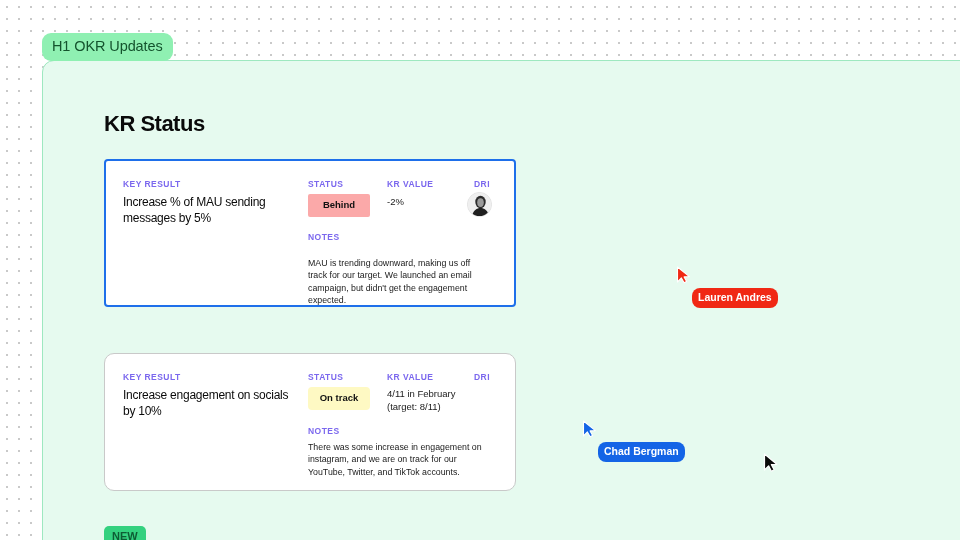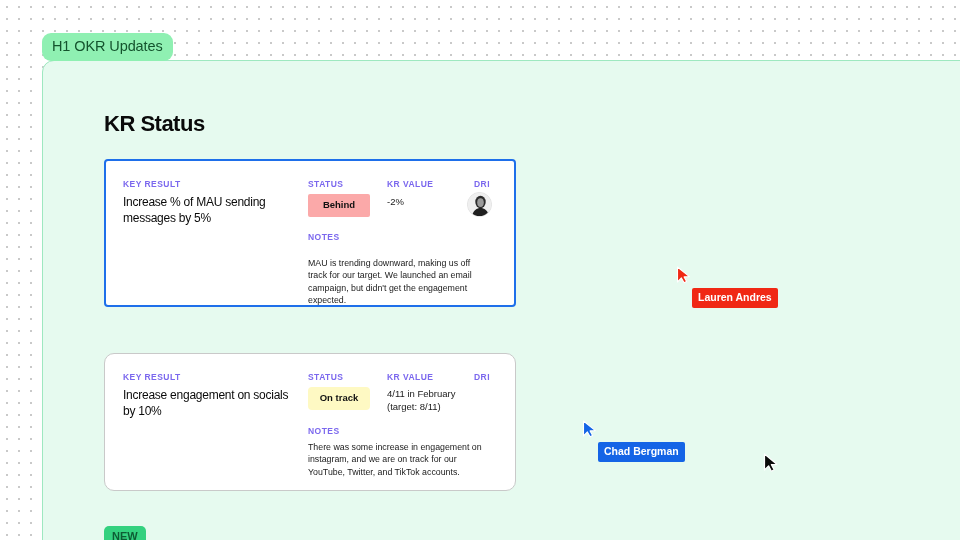--- a/index.html
+++ b/index.html
@@ -178,21 +178,21 @@
     width: 16px;
     height: 18px;
   }
   .collab .tag {
     position: absolute;
     font-size: 10.5px;
     font-weight: 600;
     color: #ffffff;
     line-height: 1;
     padding: 4px 6px 5px 6px;
-    border-radius: 2px;
+    border-radius: 8px;
     white-space: nowrap;
   }
   .collab.lauren { left: 676px; top: 266px; }
   .collab.lauren .tag { left: 16px; top: 22px; background: #f02814; }
   .collab.chad   { left: 582px; top: 420px; }
   .collab.chad   .tag { left: 16px; top: 22px; background: #1464e6; }
 
   
   .sys-cursor {
     position: absolute;

